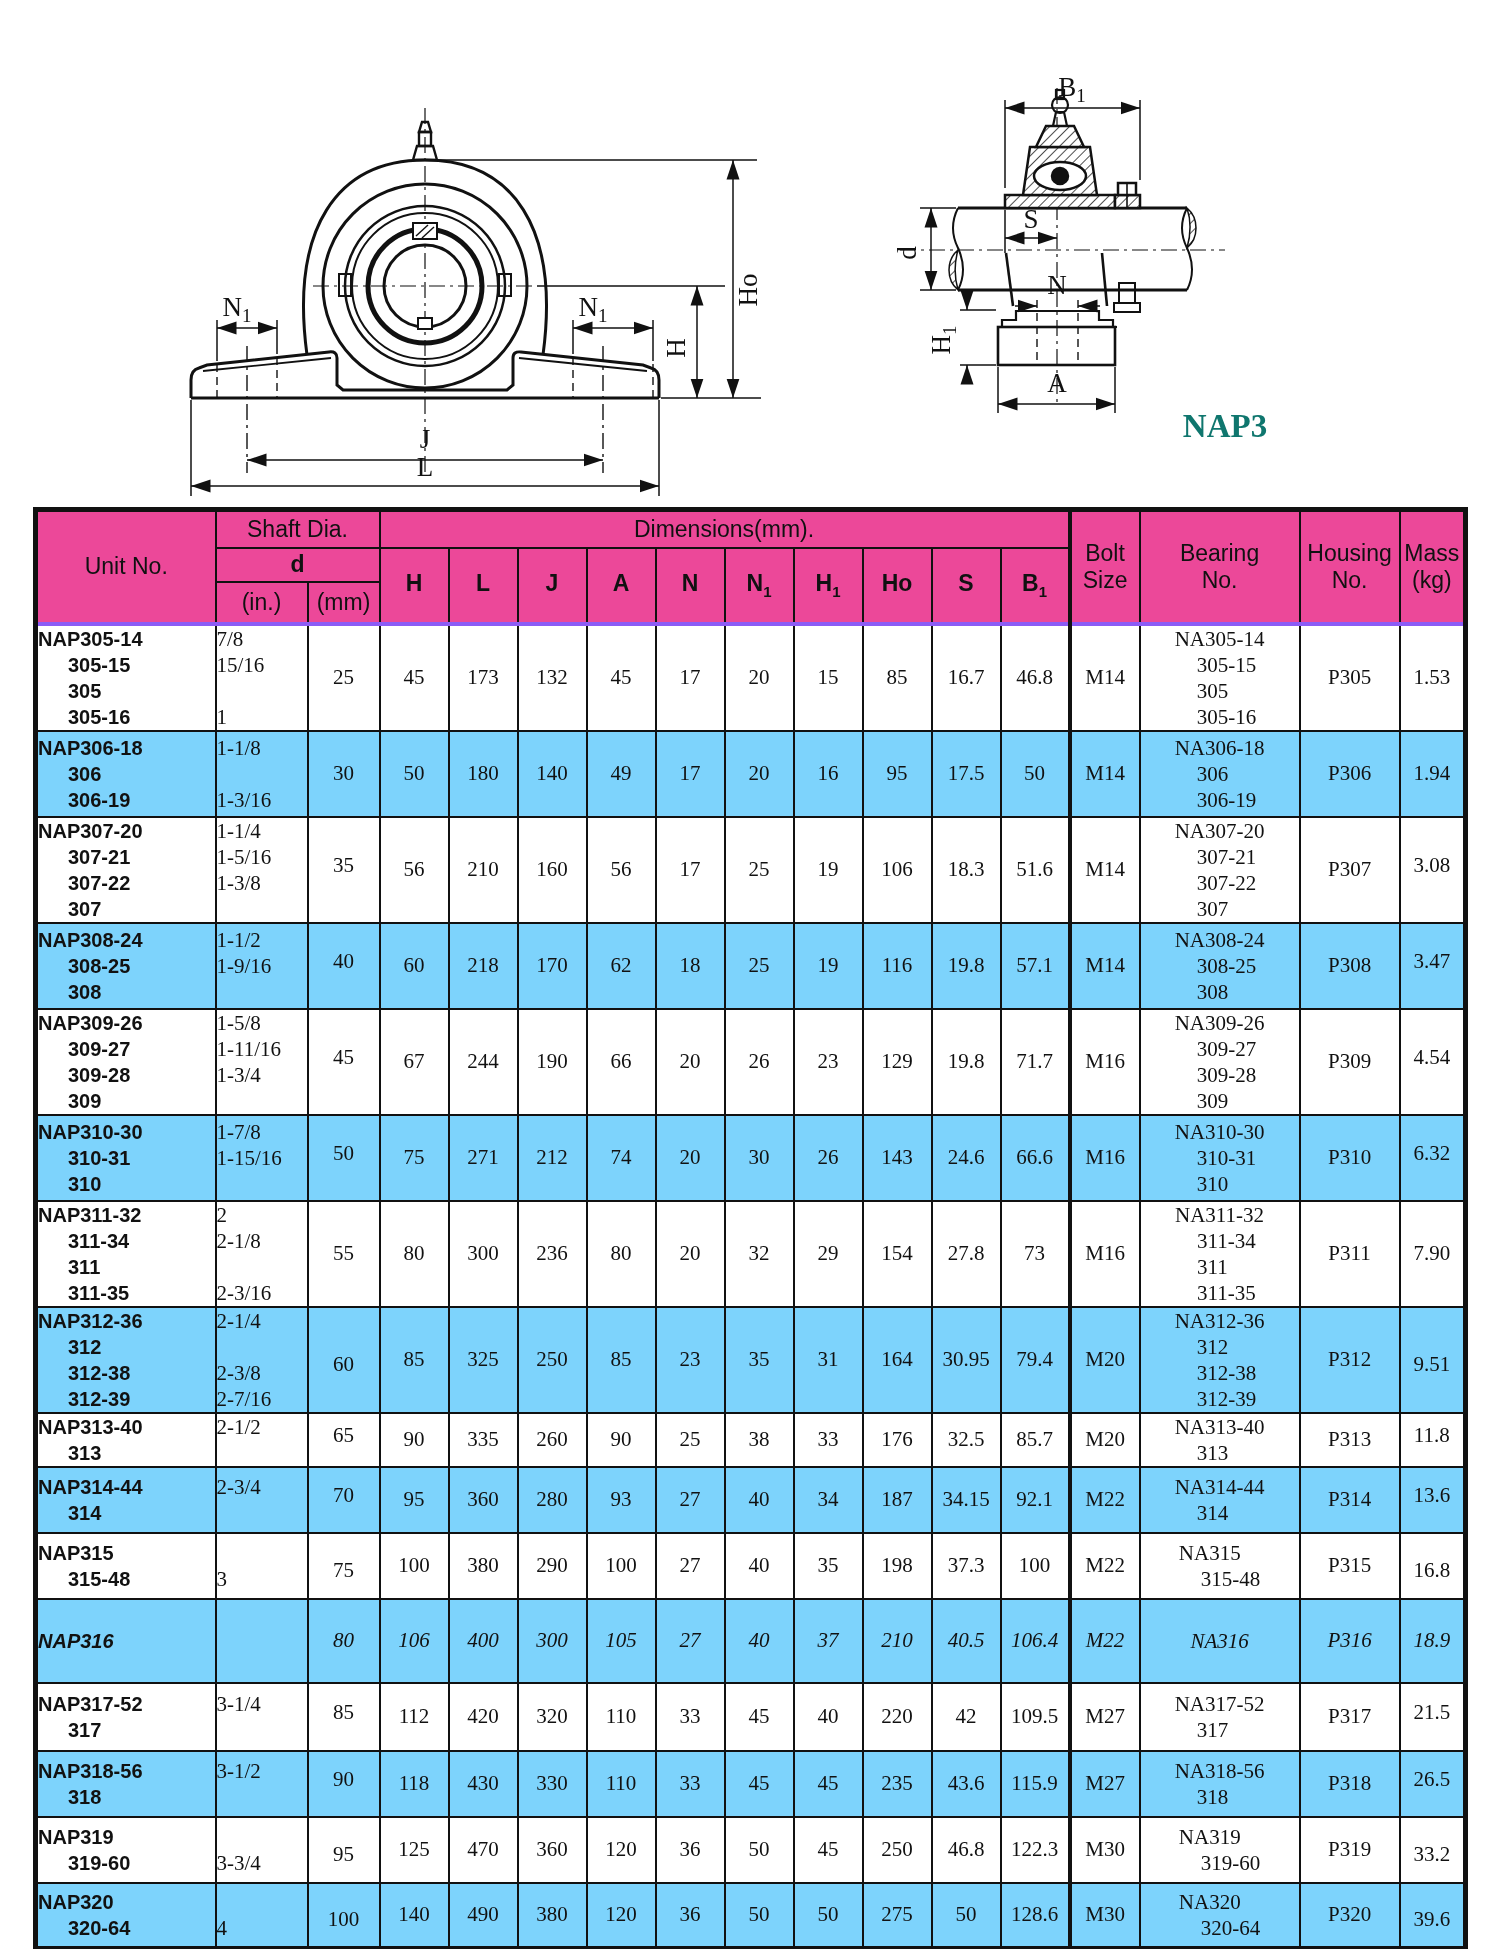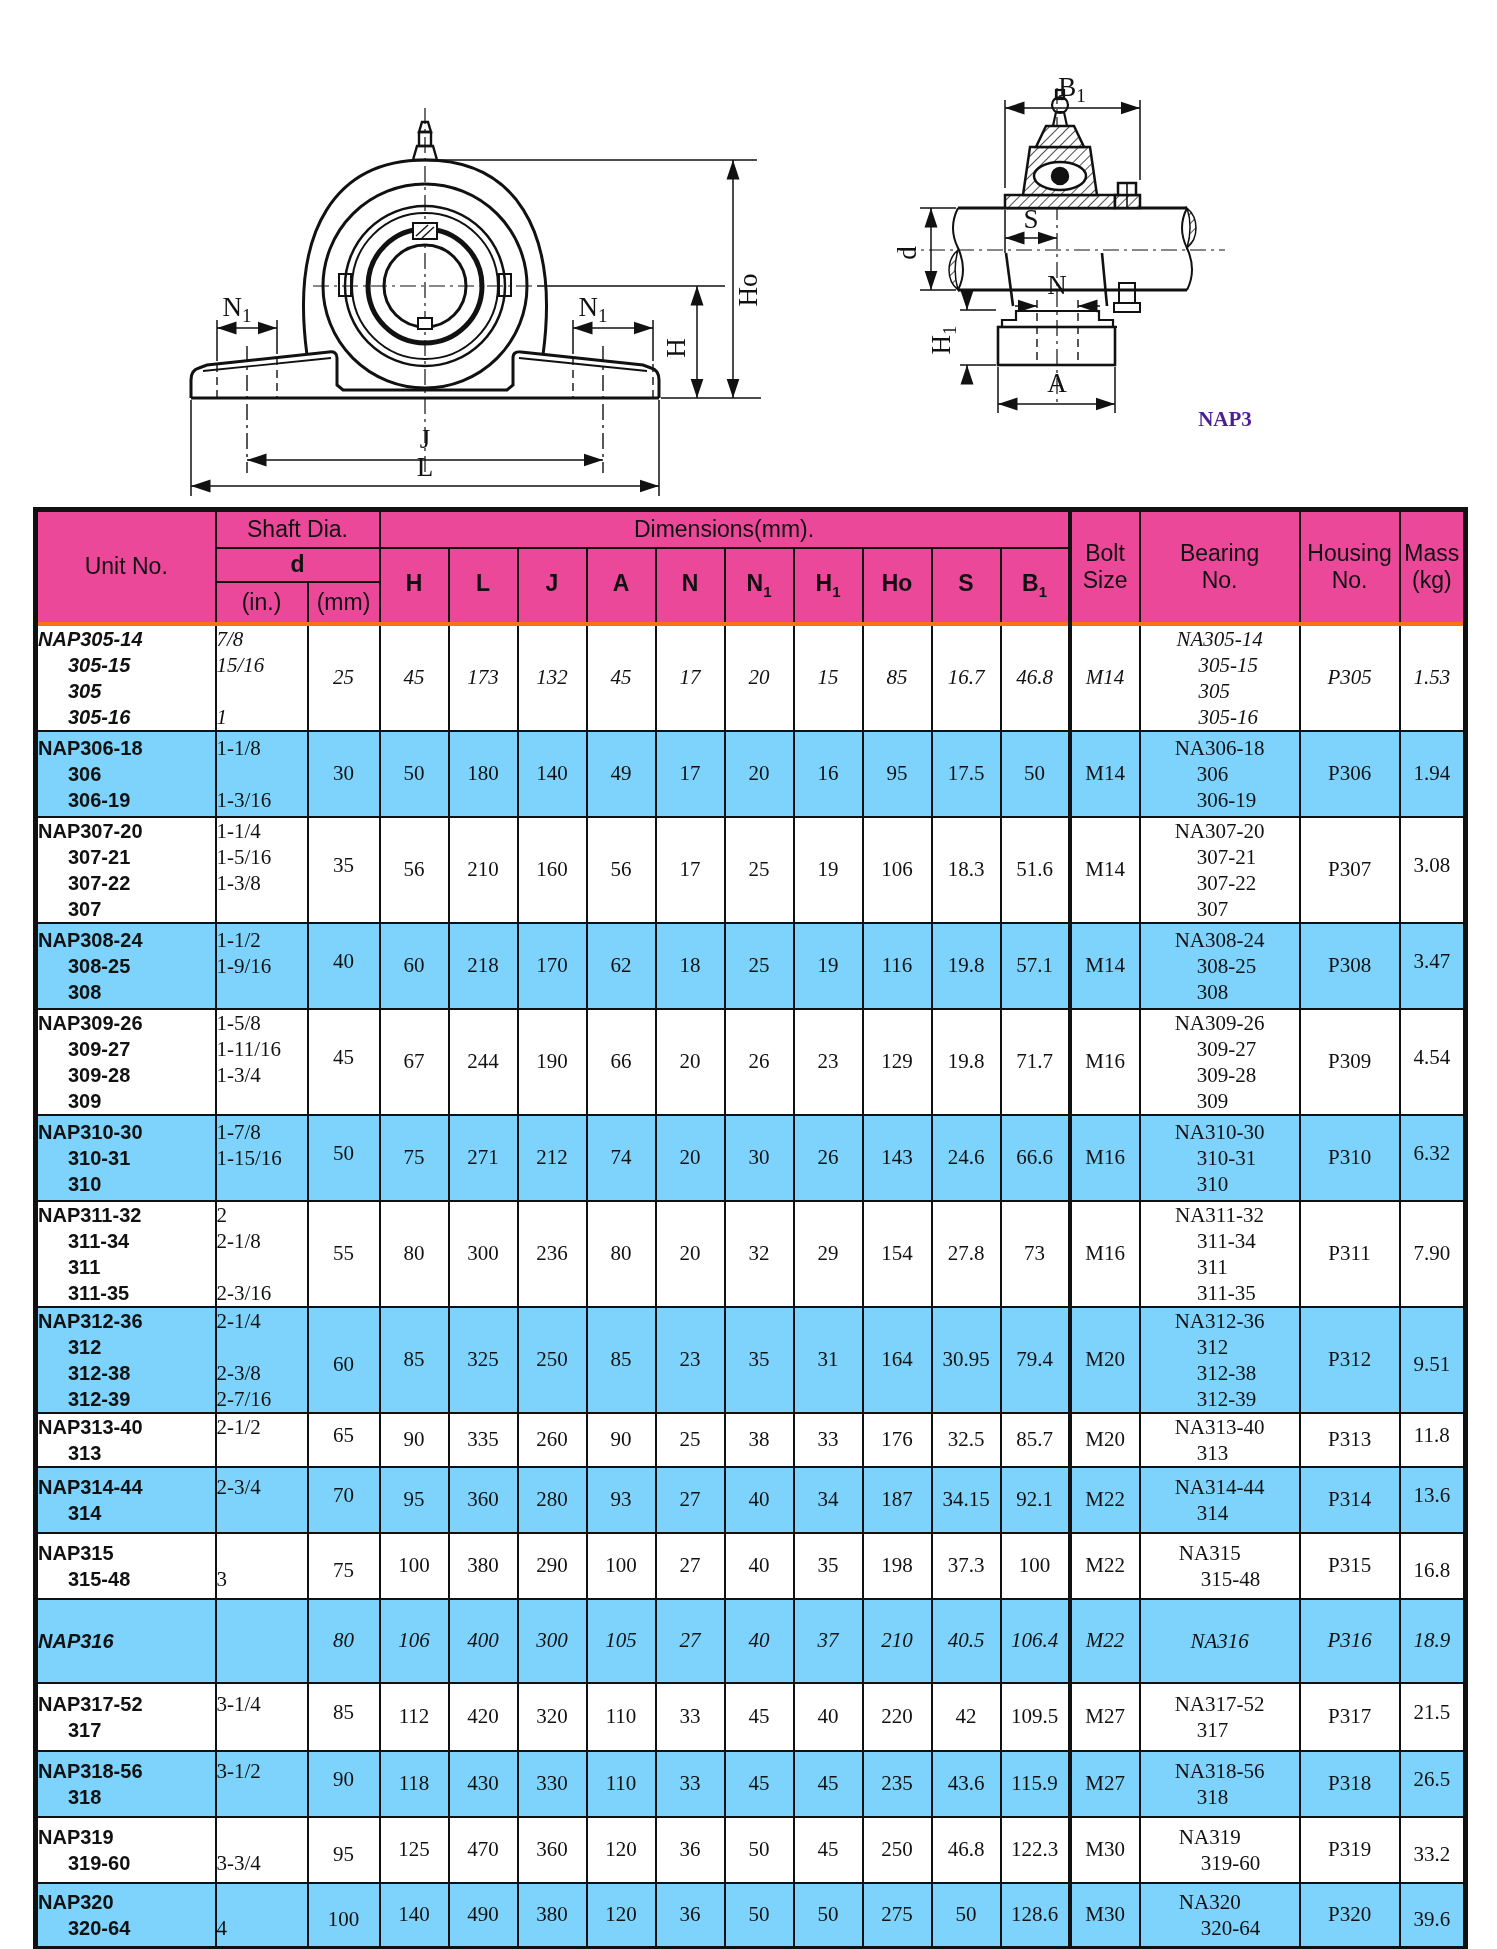--- a/index.html
+++ b/index.html
@@ -3,35 +3,35 @@
 <meta charset="utf-8">
 <style>
   html,body{margin:0;padding:0;background:#fff;}
   body{width:1497px;height:1949px;font-family:"Liberation Sans",sans-serif;color:#111;}
   .page{position:relative;width:1497px;height:1949px;overflow:hidden;background:#fff;}
   svg{position:absolute;}
   .lbl{font-family:"Liberation Serif",serif;font-size:27px;fill:#111;}
   .lbl .sub{font-size:19px;}
   .caption{position:absolute;left:990px;top:408px;width:470px;text-align:center;
            font-family:"Liberation Serif",serif;line-height:1.12;}
-  .caption .series{font-size:21px;font-weight:600;color:#4c1d95;}
+  .caption .series{font-size:33px;font-weight:600;color:#0f766e;}
   .caption .subtitle{font-size:31px;color:#00aeef;}
 
   table.spec{position:absolute;left:33px;top:507px;width:1431px;border-collapse:collapse;
              table-layout:fixed;border:5px solid #111;background:#fff;}
   .spec th,.spec td{border:2px solid #111;padding:0;}
   .spec thead th{background:#ec4899;font-weight:normal;font-size:23px;text-align:center;}
   .spec thead tr:nth-child(1){height:38px;}
   .spec thead tr:nth-child(2){height:34px;}
   .spec thead tr:nth-child(3){height:42px;}
   .spec thead th.dimletter{font-weight:bold;}
   .spec thead th sub{font-size:15px;font-weight:bold;}
   .spec th.pre{white-space:pre-line;line-height:1.15;}
   .bL{border-left:4px solid #111 !important;}
-  .spec tbody tr:first-child td{border-top:4px solid #f97316;font-style:italic;}
+  .spec tbody tr:first-child td{border-top:4px solid #8b5cf6;}
   .spec tbody tr.g{background:#7dd3fc;}
   .spec td{vertical-align:middle;}
   .ln{line-height:26px;white-space:pre;}
   .cont{padding-left:30px;}
   .cont2{padding-left:22px;}
   .unit-cell{font-weight:bold;font-size:20px;padding-left:16px;text-align:left;}
   .in-cell{font-family:"Liberation Serif",serif;font-size:21px;padding-left:10px;text-align:left;}
   .num{font-family:"Liberation Serif",serif;font-size:21px;text-align:center;}
   .bearing-cell{font-family:"Liberation Serif",serif;font-size:21px;text-align:center;}
   .binner{display:inline-block;text-align:left;}

